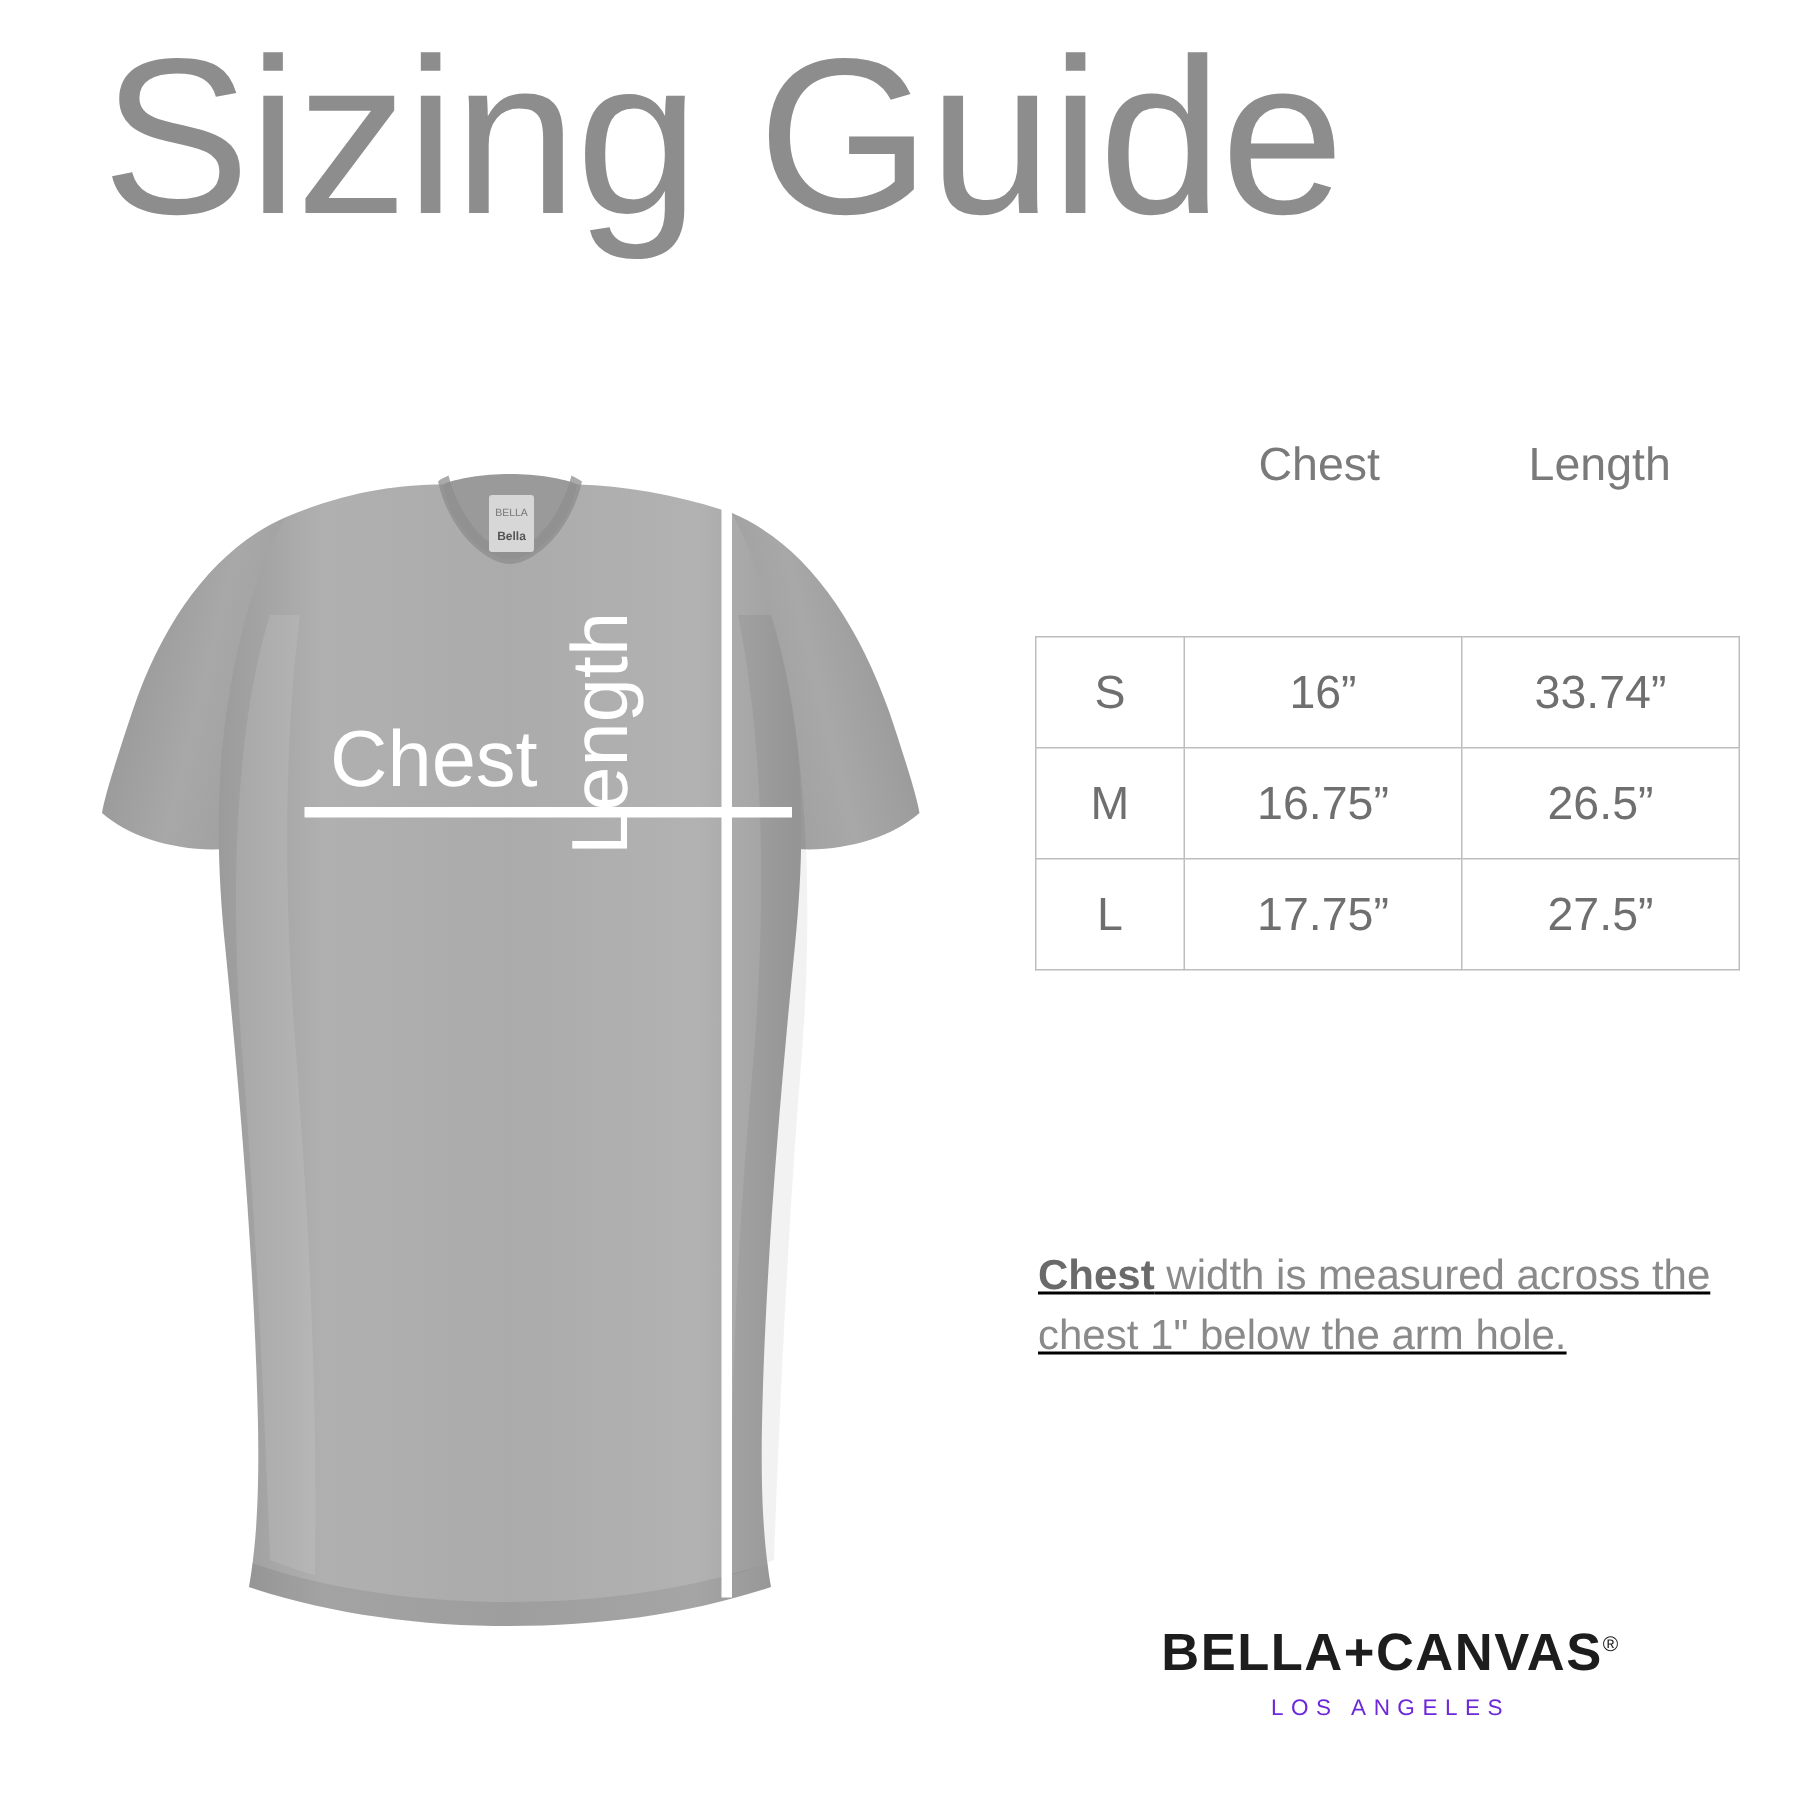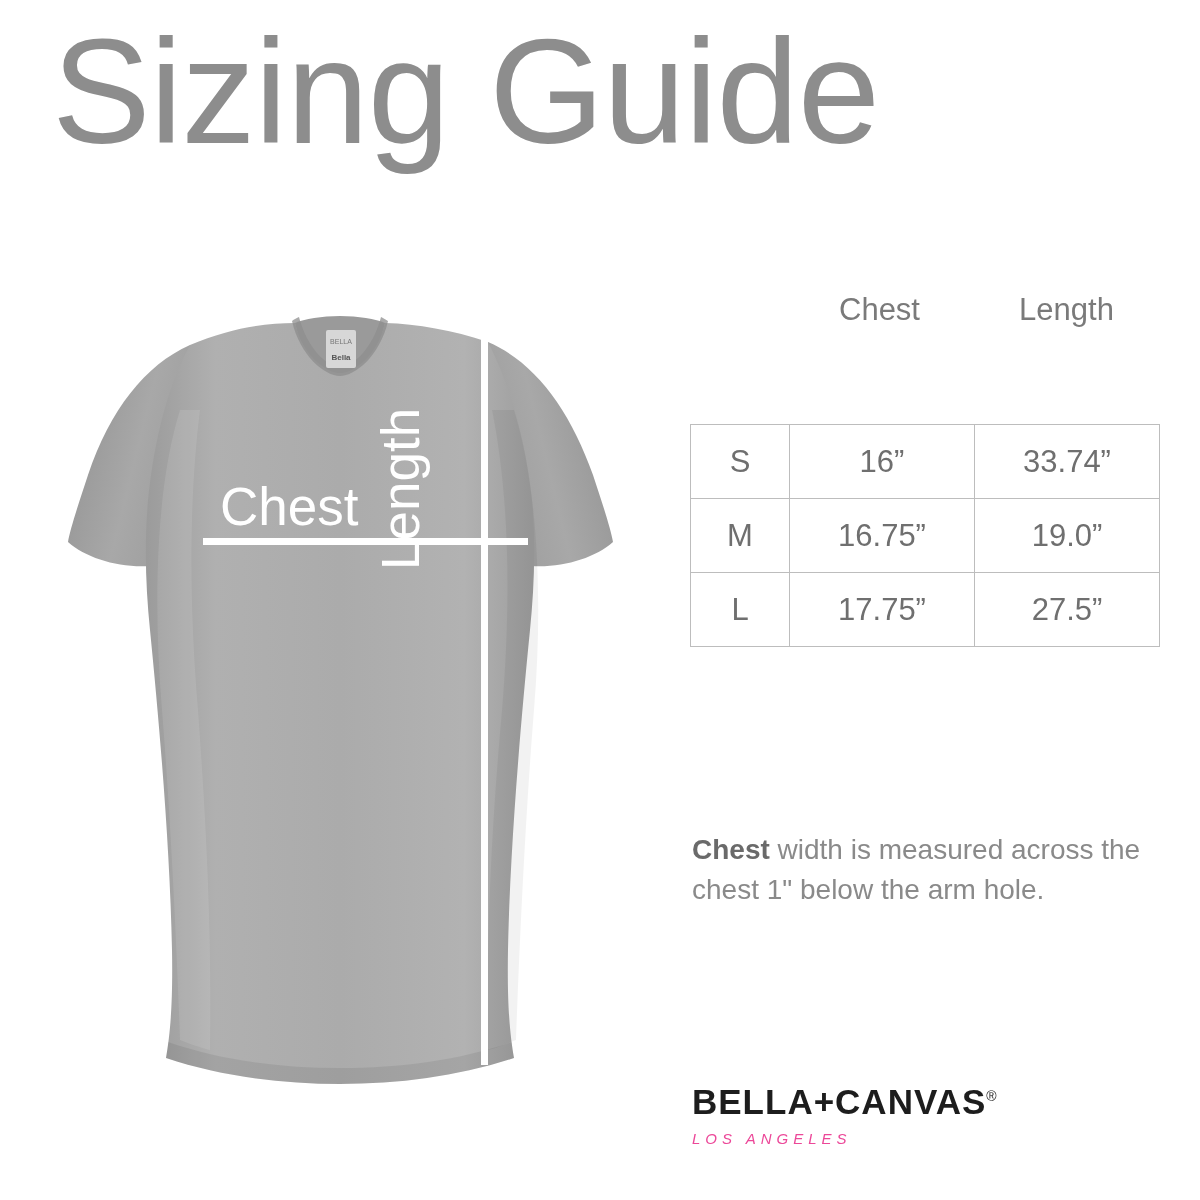--- a/index.html
+++ b/index.html
@@ -11,21 +11,21 @@
     width: 1200px;
     height: 1200px;
     position: relative;
     font-family: "Liberation Sans", sans-serif;
     overflow: hidden;
   }
 
   
   .page-title {
     position: absolute;
-    left: 52px;
+    left: 68px;
     top: 18px;
     font-size: 148px;
     line-height: 1;
     font-weight: 300;
     color: #8d8d8d;
     letter-spacing: -1px;
     white-space: nowrap;
   }
 
   
@@ -113,59 +113,60 @@
     font-weight: 400;
   }
   table.size-table td.size-col { width: 96px; }
 
   
   .notes {
     position: absolute;
     left: 692px;
     top: 830px;
     width: 470px;
+    text-decoration: underline;
   }
   .note {
     font-size: 28px;
     line-height: 1.42;
     color: #8a8a8a;
     margin-bottom: 26px;
   }
   .note b {
     color: #6a6a6a;
     font-weight: 700;
   }
 
   
   .brand {
     position: absolute;
     left: 692px;
     top: 1082px;
     width: 470px;
+    text-align: center;
   }
   .brand-name {
     font-size: 35px;
     font-weight: 700;
     color: #1d1d1d;
     letter-spacing: 1px;
     position: relative;
     display: inline-block;
   }
   .brand-reg {
     font-size: 14px;
     vertical-align: super;
     font-weight: 400;
   }
   .brand-sub {
     margin-top: 8px;
     font-size: 15px;
     letter-spacing: 5px;
-    color: #ec4899;
-    font-weight: 400;
-    font-style: italic;
+    color: #6d28d9;
+    font-weight: 400;
   }
 </style>
 </head>
 <body>
 
 <div class="page-title">Sizing Guide</div>
 
 <div class="shirt-area">
 
   <svg class="shirt-svg" width="620" height="800" viewBox="0 0 620 800">
@@ -250,21 +251,21 @@
 <table class="size-table">
   <tbody>
     <tr>
       <td class="size-col">S</td>
       <td>16”</td>
       <td>33.74”</td>
     </tr>
     <tr>
       <td class="size-col">M</td>
       <td>16.75”</td>
-      <td>19.0”</td>
+      <td>26.5”</td>
     </tr>
     <tr>
       <td class="size-col">L</td>
       <td>17.75”</td>
       <td>27.5”</td>
     </tr>
   </tbody>
 </table>
 
 <div class="notes">

